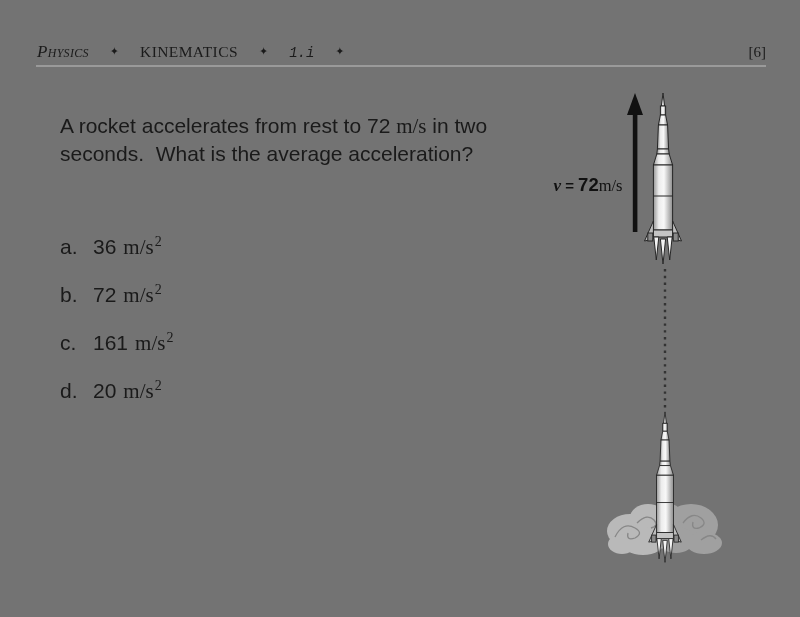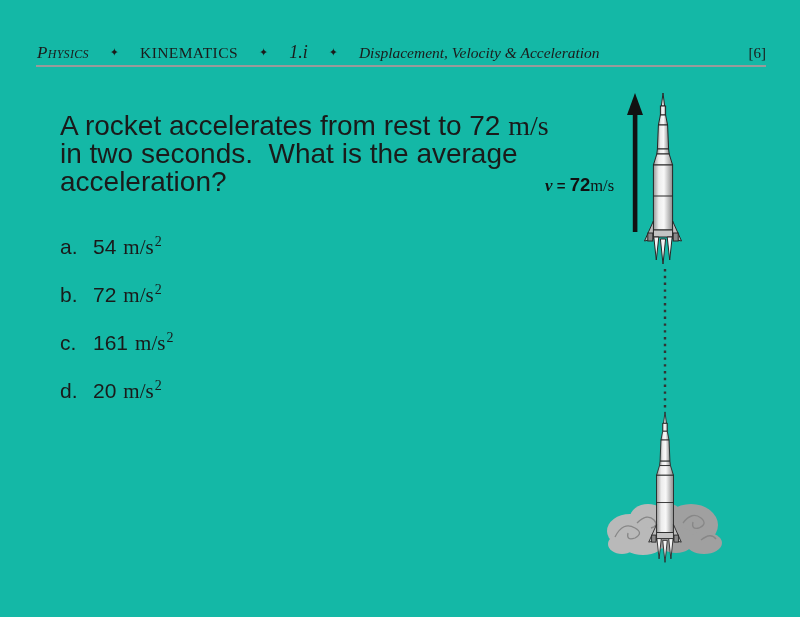--- a/index.html
+++ b/index.html
@@ -1,86 +1,85 @@
 <!DOCTYPE html>
 <html><head>
 <meta charset="utf-8">
 <style>
   html,body{margin:0;padding:0;background:#fff;}
   .page{
-    position:relative;width:800px;height:617px;background:#14b8a6;
+    position:relative;width:800px;height:617px;background:#737373;
     overflow:hidden;font-family:"Liberation Sans",sans-serif;color:#1c1c1c;
   }
   
   .header{
     position:absolute;left:37px;right:34px;top:42px;
     display:flex;justify-content:space-between;align-items:baseline;
     font-family:"Liberation Serif",serif;color:#1b1b1b;
   }
   .header-left{display:flex;align-items:baseline;column-gap:21px;}
   .hdr-course{font-style:italic;font-variant:small-caps;font-size:17px;letter-spacing:.3px;}
   .hdr-unit{font-size:15.5px;letter-spacing:.4px;}
-  .hdr-section{font-style:italic;font-size:18px;}
+  .hdr-section{font-style:italic;font-size:14px;font-family:Liberation Mono, monospace;}
   .hdr-topic{font-style:italic;font-size:15.5px;}
   .bullet{font-size:11px;position:relative;top:-2px;font-family:"DejaVu Sans",sans-serif;}
   .page-num{font-size:15px;}
   .rule{position:absolute;left:36px;top:65px;width:730px;height:2px;background:#9a9a9a;}
   
   .question{
     position:absolute;left:60px;top:112px;width:505px;
-    font-size:28px;line-height:28px;white-space:pre-wrap;color:#1a1a1a;
+    font-size:21px;line-height:28px;white-space:pre-wrap;color:#1a1a1a;
   }
   .sans{font-family:"Liberation Sans",sans-serif;}
   .serif{font-family:"Liberation Serif",serif;}
   
   .options{
     position:absolute;left:60px;top:232px;
     display:flex;flex-direction:column;gap:15px;
   }
   .option{display:flex;align-items:baseline;font-size:21px;line-height:30px;color:#1a1a1a;}
   .opt-letter{width:33px;}
   .opt-unit{font-family:"Liberation Serif",serif;margin-left:7px;}
   .opt-exp{font-family:"Liberation Serif",serif;font-size:14px;position:relative;top:-8px;margin-left:1px;}
   
   .figure{position:absolute;left:545px;top:85px;width:230px;height:495px;}
   .figure svg{position:absolute;left:0;top:0;}
   .vlabel{
-    position:absolute;left:0;top:89px;width:86px;text-align:left;
+    position:absolute;left:0;top:89px;width:86px;text-align:center;
     white-space:pre;font-size:17px;color:#111;
   }
   .vlabel .vvar{font-family:"Liberation Serif",serif;font-style:italic;font-weight:bold;font-size:17px;}
   .vlabel .veq{font-family:"Liberation Sans",sans-serif;font-weight:bold;font-size:15px;}
   .vlabel .vval{font-family:"Liberation Sans",sans-serif;font-weight:bold;font-size:18.5px;}
   .vlabel .vunit{font-family:"Liberation Serif",serif;font-size:16.5px;}
 </style>
 </head>
 <body>
 
 <div class="page">
 
   <div class="header">
     <div class="header-left">
       <span class="hdr-course">Physics</span>
       <span class="bullet">✦</span>
       <span class="hdr-unit">KINEMATICS</span>
       <span class="bullet">✦</span>
       <span class="hdr-section">1.i</span>
       <span class="bullet">✦</span>
-      <span class="hdr-topic">Displacement, Velocity &amp; Acceleration</span>
     </div>
     <span class="page-num">[6]</span>
   </div>
   <div class="rule"></div>
 
   <div class="question"><span class="sans">A rocket accelerates from rest to 72 </span><span class="serif">m/s</span><span class="sans"> in two seconds.  What is the average acceleration?</span></div>
 
   <div class="options">
     <div class="option">
       <span class="opt-letter">a.</span>
-        <span class="opt-value">54</span>
+        <span class="opt-value">36</span>
         <span class="opt-unit">m/s</span>
         <span class="opt-exp">2</span>
     </div>
     <div class="option">
       <span class="opt-letter">b.</span>
         <span class="opt-value">72</span>
         <span class="opt-unit">m/s</span>
         <span class="opt-exp">2</span>
     </div>
     <div class="option">

